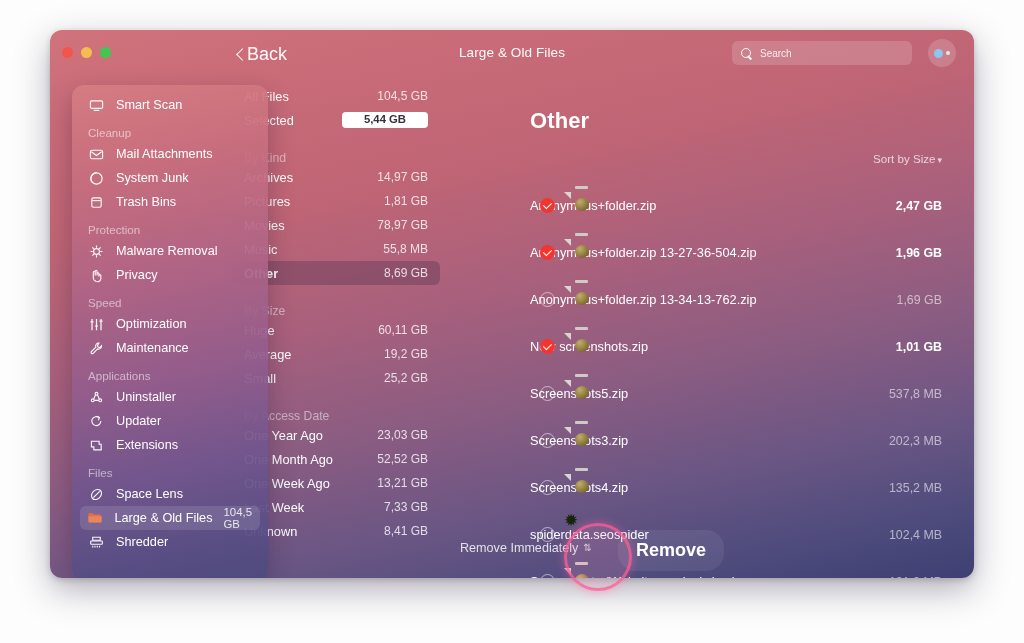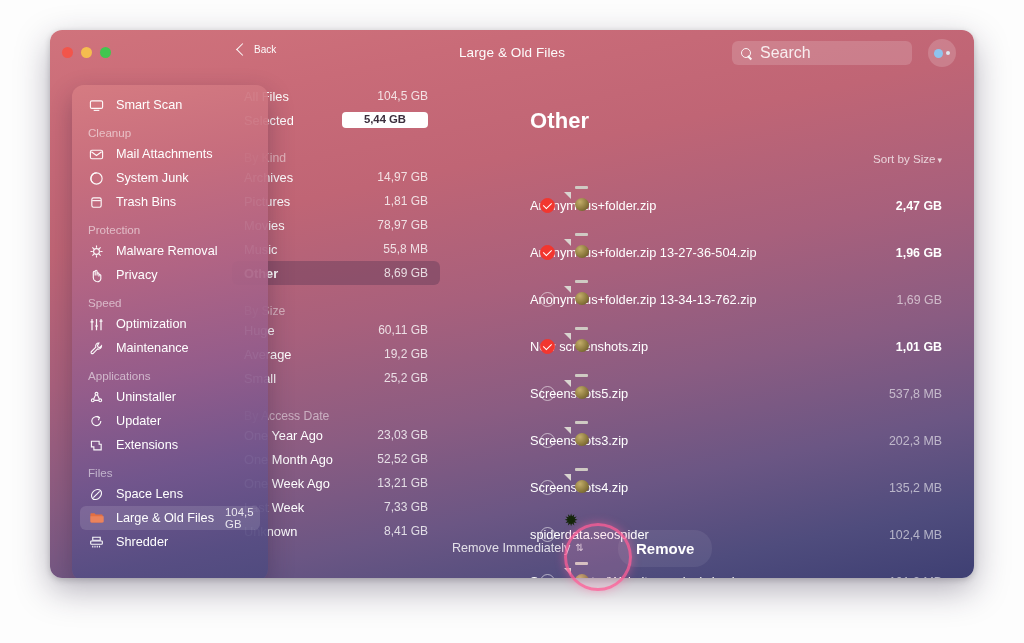--- a/index.html
+++ b/index.html
@@ -35,41 +35,41 @@
     position: absolute; left: 0; top: 0; width: 100%; height: 46px;
   }
   .traffic { position: absolute; left: 12px; top: 17px; display: flex; gap: 8px; }
   .dot { width: 11px; height: 11px; border-radius: 50%; }
   .dot.red { background: #f2554b; }
   .dot.yellow { background: #f5bd4f; }
   .dot.green { background: #41c64f; }
 
   .back-btn {
     position: absolute; left: 188px; top: 14px;
-    display: flex; align-items: center; gap: 7px;
-    color: #ffffff; font-size: 10px; cursor: pointer;
+    display: flex; align-items: center; 
+    color: #ffffff; font-size: 18px; cursor: pointer;
     opacity: .97;
   }
   .chev { width: 9px; height: 9px; border-left: 1.8px solid #fff; border-bottom: 1.8px solid #fff;
           transform: rotate(45deg); display: inline-block; margin-top: 0px; }
 
   .win-title {
     position: absolute; left: 0; right: 0; top: 15px;
     text-align: center; color: #ffffff; font-size: 13.5px; letter-spacing: .1px;
     opacity: .98;
   }
 
   .searchbox {
     position: absolute; right: 62px; top: 11px;
     width: 180px; height: 24px; border-radius: 6px;
     background: rgba(255,255,255,0.16);
     display: flex; align-items: center; gap: 8px; padding: 0 9px;
     cursor: text;
   }
-  .searchbox .ph { color: rgba(255,255,255,0.86); font-size: 16px; }
+  .searchbox .ph { color: rgba(255,255,255,0.86); font-size: 10px; }
   .mag { width: 11px; height: 11px; position: relative; flex: 0 0 auto; }
   .mag::before { content:""; position:absolute; left:0; top:0; width:8px; height:8px;
      border:1.5px solid rgba(255,255,255,.9); border-radius:50%; }
   .mag::after { content:""; position:absolute; left:7px; top:7px; width:5px; height:1.5px;
      background: rgba(255,255,255,.9); transform: rotate(45deg); transform-origin: left center; }
 
   .account-btn {
     position: absolute; right: 18px; top: 9px;
     width: 28px; height: 28px; border-radius: 50%;
     background: rgba(255,255,255,0.17);
@@ -167,28 +167,28 @@
   .fname { color: #ffffff; font-size: 12.8px; flex: 1 1 auto; }
   .fsize { font-size: 12.4px; text-align: right; white-space: nowrap; }
   .file-row.checked .fsize { color: #ffffff; font-weight: 600; }
   .file-row.unchecked .fsize { color: rgba(255,255,255,0.58); }
 
   
   .bottombar {
     position: absolute; left: 182px; right: 0; bottom: 0; height: 56px;
   }
   .rm-mode {
-    position: absolute; left: 220px; top: 19px;
+    position: absolute; left: 228px; top: 19px;
     color: rgba(255,255,255,0.82); font-size: 12.6px; cursor: pointer;
     display: flex; align-items: center; gap: 5px;
   }
   .updown { display: inline-block; font-size: 10px; line-height: 1; opacity: .9; }
   .remove-btn {
     position: absolute; left: 386px; top: 8px;
-    color: #ffffff; font-size: 15px; font-weight: 700;
+    color: #ffffff; font-size: 18px; font-weight: 700;
     padding: 10px 18px; border-radius: 18px; cursor: pointer;
     background: rgba(255,255,255,0.07);
   }
   .click-ring {
     position: absolute; left: 564px; top: 523px;
     width: 68px; height: 68px; border-radius: 50%;
     border: 3px solid rgba(255, 92, 150, 0.75);
     background: rgba(255,150,190,0.18);
     box-shadow: 0 0 10px rgba(255,105,160,0.45);
     pointer-events: none;
@@ -207,21 +207,21 @@
        rgba(112,85,141,0.94) 76%,
        rgba(86,77,131,0.95) 92%,
        rgba(78,74,126,0.95) 100%);
     box-shadow: 0 10px 26px rgba(40,25,55,0.32);
     padding: 8px 0 0 0;
     overflow: hidden;
   }
   .nav-item {
     display: flex; align-items: center; gap: 11px;
     height: 24px; margin: 0 8px; padding: 0 8px; border-radius: 6px;
-    color: #ffffff; font-size: 12.7px; cursor: pointer;
+    color: #ffffff; font-size: 12.7px; cursor: pointer; justify-content: flex-end;
   }
   .nav-item.active { background: rgba(255,255,255,0.12); }
   .nav-item .nv-label { flex: 1 1 auto; white-space: nowrap; }
   .nav-item .nv-size { font-size: 11.4px; color: rgba(255,255,255,0.84); }
   .nav-head {
     color: rgba(255,255,255,0.55); font-size: 11.6px;
     margin: 9px 0 3px 16px;
   }
   .nv-ic { width: 17px; height: 17px; flex: 0 0 17px; display:flex; align-items:center; justify-content:center;
            color: #fff; font-size: 14px; line-height: 1; opacity: .96; }

